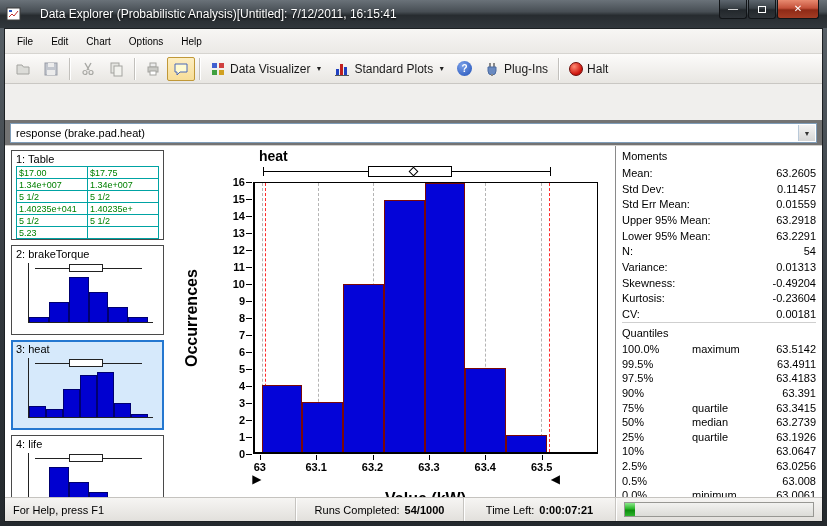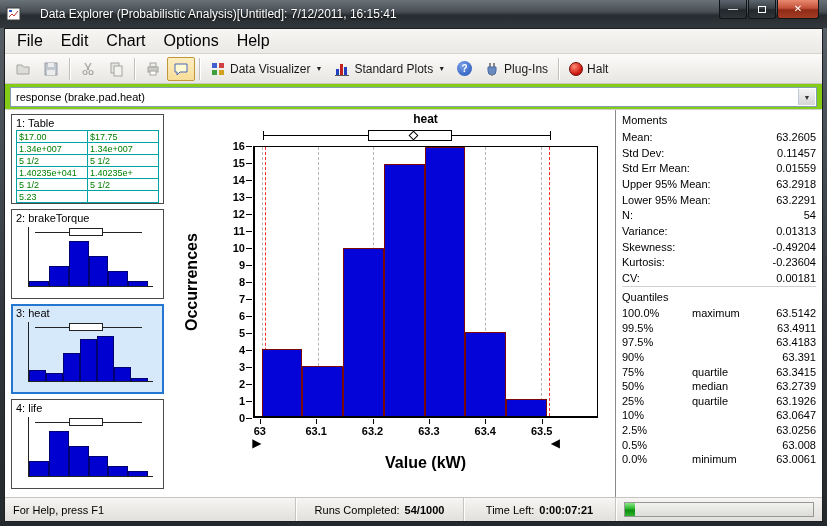--- a/index.html
+++ b/index.html
@@ -15,53 +15,53 @@
   .winbtn{width:28px;height:19px;margin-left:1px;border:1px solid #111417;border-top:none;border-radius:0 0 3px 3px;
     background:linear-gradient(180deg,#5d666e,#3a4147 45%,#23282c 55%,#2e3338);color:#fff;font-size:10px;
     display:flex;align-items:center;justify-content:center;line-height:1;}
   .winbtn.close{width:42px;background:linear-gradient(180deg,#e88a70,#c4513a 45%,#8f2a16 55%,#a43c24);}
   .maxglyph{width:8px;height:7px;border:1px solid #fff;display:inline-block;}
 
   
   .content{margin:0 4px 4px;height:494px;background:#f0efed;display:flex;flex-direction:column;border:1px solid #1c2023;}
 
   .menubar{height:25px;display:flex;align-items:center;background:linear-gradient(#f7f6f4,#ebe9e6);border-bottom:1px solid #d6d4d0;padding-left:3px;}
-  .menu-item{font-size:16px;padding:4px 9px;color:#000;}
+  .menu-item{font-size:10px;padding:4px 9px;color:#000;}
 
   .toolbar{height:30px;display:flex;align-items:center;background:linear-gradient(#fcfbfa,#e8e6e2);border-bottom:1px solid #c9c7c3;padding:0 4px;}
   .tb{height:24px;min-width:26px;display:flex;align-items:center;justify-content:center;gap:4px;background:transparent;
       border:1px solid transparent;font-size:12px;padding:0 5px;color:#1a1a1a;font-family:"Liberation Sans",sans-serif;}
   .tb.pressed{background:linear-gradient(#fdeec2,#f7dd97);border:1px solid #c09838;border-radius:2px;}
   .tsep{width:1px;height:22px;background:#c2c0bc;box-shadow:1px 0 0 #fff;margin:0 4px;}
   .dd{font-size:7px;color:#222;margin-left:1px;}
   .help-circle{width:15px;height:15px;border-radius:50%;background:radial-gradient(circle at 35% 30%,#7aa0e8,#2050b8);color:#fff;
       font-size:10px;font-weight:bold;display:flex;align-items:center;justify-content:center;}
   .halt-dot{width:14px;height:14px;border-radius:50%;background:radial-gradient(circle at 35% 30%,#ff8a72,#d01810 65%,#9c0e08);border:1px solid #6e0a06;}
 
-  .combo-row{height:26px;padding:3px 5px;background:#84cc16;border-bottom:1px solid #d2d0cc;}
+  .combo-row{height:26px;padding:3px 5px;background:#737373;border-bottom:1px solid #d2d0cc;margin-top:36px;}
   .combobox{height:20px;background:#fff;border:1px solid #7f9db9;display:flex;align-items:center;font-size:11px;padding-left:5px;position:relative;}
   .combo-arrow{position:absolute;right:1px;top:1px;bottom:1px;width:17px;background:linear-gradient(#f4f4f4,#d6d6d6);
       border-left:1px solid #b9c9d9;display:flex;align-items:center;justify-content:center;font-size:7px;color:#333;}
 
   
   .main{flex:1;display:flex;background:#fff;overflow:hidden;}
 
   .sidebar{width:162px;padding:4px 3px 0 6px;display:flex;flex-direction:column;gap:5px;overflow:hidden;background:#fff;}
   .thumb{border:1px solid #4a4a4a;background:#fff;height:90px;padding:2px 4px;flex-shrink:0;overflow:hidden;}
   .thumb.selected{border:1px solid #2477d0;box-shadow:0 0 0 1px #2477d0 inset;background:#d6e9fb;}
   .thumb-label{font-size:11px;display:block;}
   .mini-chart{position:relative;height:60px;margin:3px 6px 0 12px;border-left:1px solid #222;border-bottom:1px solid #222;}
   .mini-bar{position:absolute;bottom:0;background:#0000d0;border:1px solid #000070;border-bottom:none;}
   .mini-whisker{position:absolute;top:5px;height:1px;background:#222;}
   .mini-box{position:absolute;top:1px;height:8px;background:#fff;border:1px solid #222;}
   .mini-table{border-collapse:collapse;width:100%;margin-top:1px;table-layout:fixed;border-radius:11px;}
   .mini-table td{border:1px solid #00a3a3;font-size:9px;color:#008000;height:12px;padding:0 2px;white-space:nowrap;overflow:hidden;}
 
   .chart-area{flex:1;position:relative;background:#fff;min-width:0;}
-  .chart-title{position:absolute;top:2px;left:86px;width:345px;text-align:center;font-weight:bold;font-size:12px;}
+  .chart-title{position:absolute;top:2px;left:92px;width:345px;font-weight:bold;font-size:14px;}
   #boxplot{position:absolute;left:86px;top:17px;width:345px;height:16px;}
   .whisker{position:absolute;top:8px;height:1px;background:#000;}
   .wcap{position:absolute;top:4px;width:1px;height:9px;background:#000;}
   .bp-box{position:absolute;top:3px;height:11px;background:#fff;border:1px solid #000;}
   .bp-diamond{position:absolute;top:5px;width:7px;height:7px;background:#fff;border:1px solid #000;transform:rotate(45deg);}
   .plot{position:absolute;left:86px;top:36px;width:345px;height:272px;border:1px solid #000;border-left:2px solid #000;border-bottom:2px solid #000;background:#fff;}
   .gridline{position:absolute;top:0;bottom:0;width:0;border-left:1px dashed #b4b4b4;}
   .redline{border-left:1px dashed #ff2a2a;}
   .bar{position:absolute;bottom:0;background:#0404d8;border:1px solid #7a0808;border-bottom:none;}
   .ytick-label{position:absolute;left:50px;width:28px;text-align:right;font-weight:bold;font-size:11px;height:13px;line-height:13px;}

